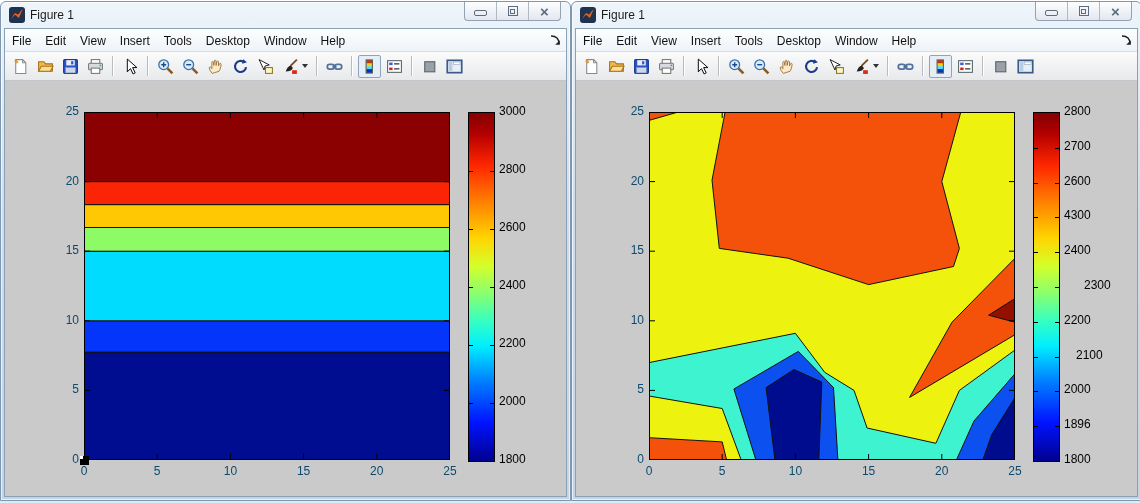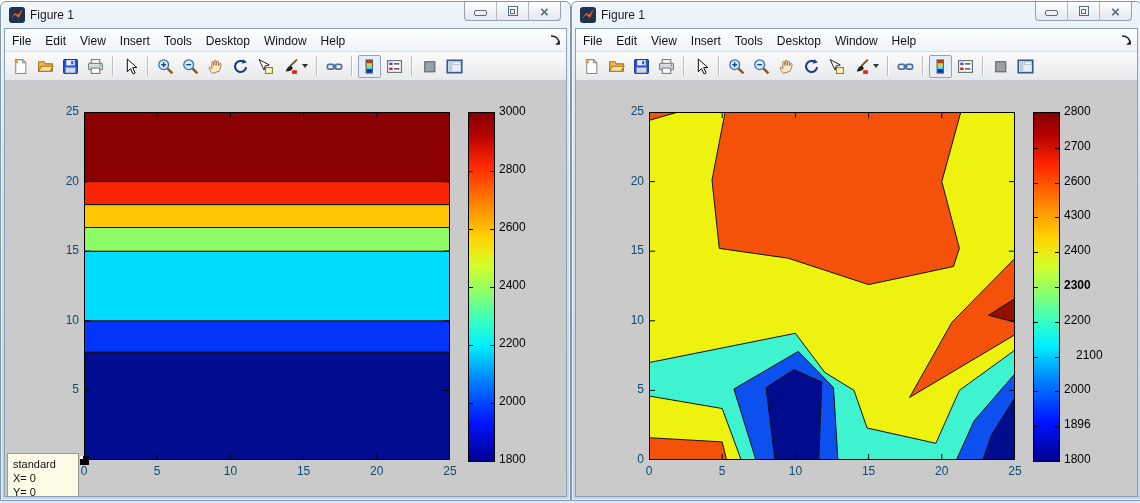--- a/index.html
+++ b/index.html
@@ -244,25 +244,20 @@
             <span style="display: flex;">
               <svg viewBox="0 0 16 16">
                 <rect x="1.2" y="2.2" width="13.6" height="11.6" fill="#e6eef6" stroke="#3a5a8a" stroke-width="1.6"></rect>
                 <rect x="2.8" y="3.8" width="3.2" height="8.4" fill="#b9cde0"></rect>
                 <rect x="6.8" y="3.8" width="6.4" height="2.2" fill="#fff" stroke="#8a9ab0" stroke-width=".5"></rect>
               </svg>
             </span>
           </button>
         </div>
       <div class="canvas">
-        <div class="datatip">
-          <div>standard</div>
-          <div>X= 0</div>
-          <div>Y= 0</div>
-        </div>
         <div class="origin-marker" style="left:75px;top:375px;"></div>
       <svg width="366" height="348" class="axes-svg" style="left: 79px; top: 31px;">
             <polygon points="0.0,348.0 366.0,348.0 366.0,240.1 0.0,240.1" fill="#000d90" stroke="#111" stroke-width="1"></polygon>
             <polygon points="0.0,240.1 366.0,240.1 366.0,208.8 0.0,208.8" fill="#0435fb" stroke="#111" stroke-width="1"></polygon>
             <polygon points="0.0,208.8 366.0,208.8 366.0,139.2 0.0,139.2" fill="#00dcfe" stroke="#111" stroke-width="1"></polygon>
             <polygon points="0.0,139.2 366.0,139.2 366.0,115.5 0.0,115.5" fill="#8dfb66" stroke="#111" stroke-width="1"></polygon>
             <polygon points="0.0,115.5 366.0,115.5 366.0,92.6 0.0,92.6" fill="#ffc803" stroke="#111" stroke-width="1"></polygon>
             <polygon points="0.0,92.6 366.0,92.6 366.0,69.6 0.0,69.6" fill="#fb2505" stroke="#111" stroke-width="1"></polygon>
             <polygon points="0.0,69.6 366.0,69.6 366.0,0.0 0.0,0.0" fill="#8b0000" stroke="#111" stroke-width="1"></polygon>
             <rect x="0.5" y="0.5" width="365" height="347" fill="none" stroke="#000"></rect>
@@ -561,21 +556,21 @@
             <div class="cbar-tick" style="left: 0px; top: 69.6px;"></div>
             <div class="cbar-tick" style="right: 0px; top: 69.6px;"></div>
             <div class="cbar-tick" style="left: 0px; top: 34.8px;"></div>
             <div class="cbar-tick" style="right: 0px; top: 34.8px;"></div>
           </div>
           <div class="cblab" style="left: 488px; top: 371px;">1800</div>
           <div class="cblab" style="left: 488px; top: 336.2px;">1896</div>
           <div class="cblab" style="left: 488px; top: 301.4px;">2000</div>
           <div class="cblab" style="left: 500px; top: 266.6px;">2100</div>
           <div class="cblab" style="left: 488px; top: 231.8px;">2200</div>
-          <div class="cblab" style="left: 488px; top: 197px; font-weight: bold;">2300</div>
+          <div class="cblab" style="left: 508px; top: 197px;">2300</div>
           <div class="cblab" style="left: 488px; top: 162.2px;">2400</div>
           <div class="cblab" style="left: 488px; top: 127.4px;">4300</div>
           <div class="cblab" style="left: 488px; top: 92.6px;">2600</div>
           <div class="cblab" style="left: 488px; top: 57.8px;">2700</div>
           <div class="cblab" style="left: 488px; top: 23px;">2800</div>
         </div>
     </div>
   </div>
 
 </div>

